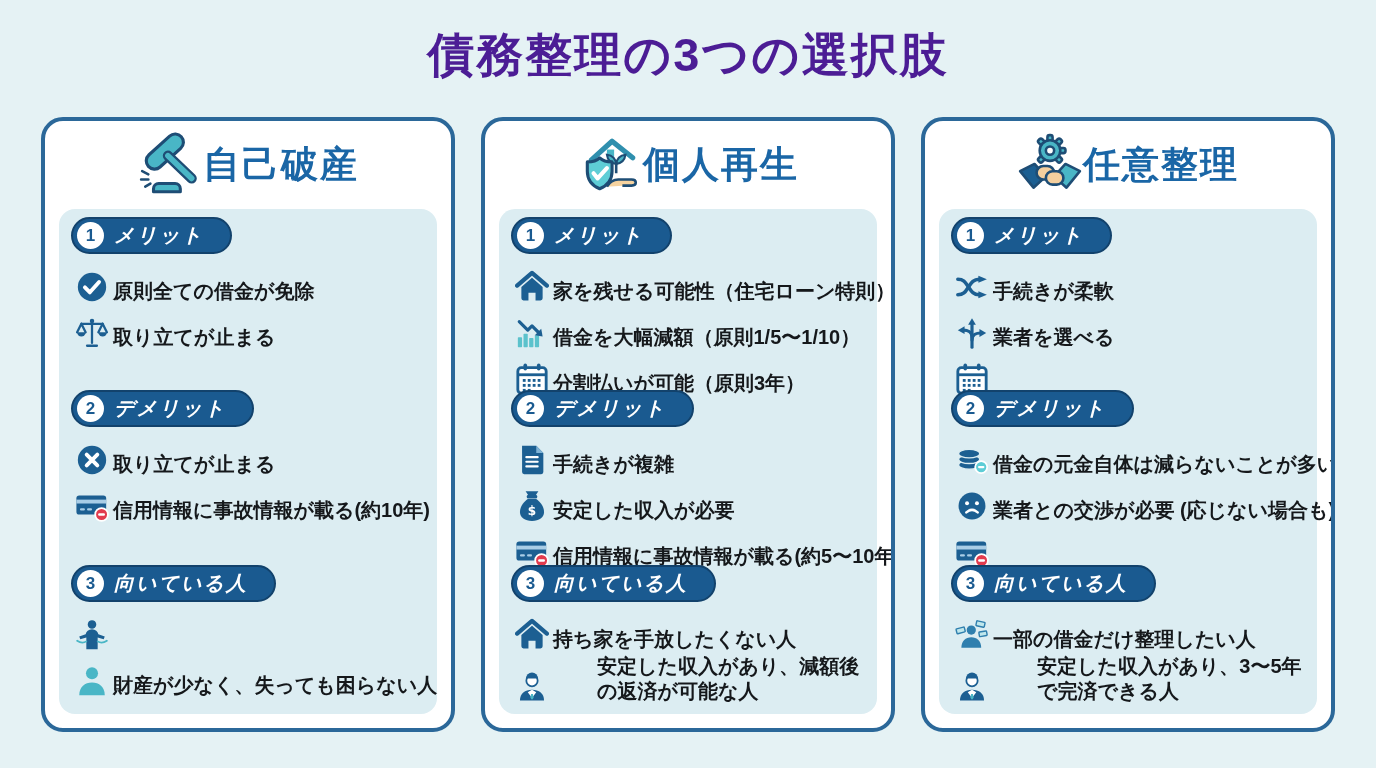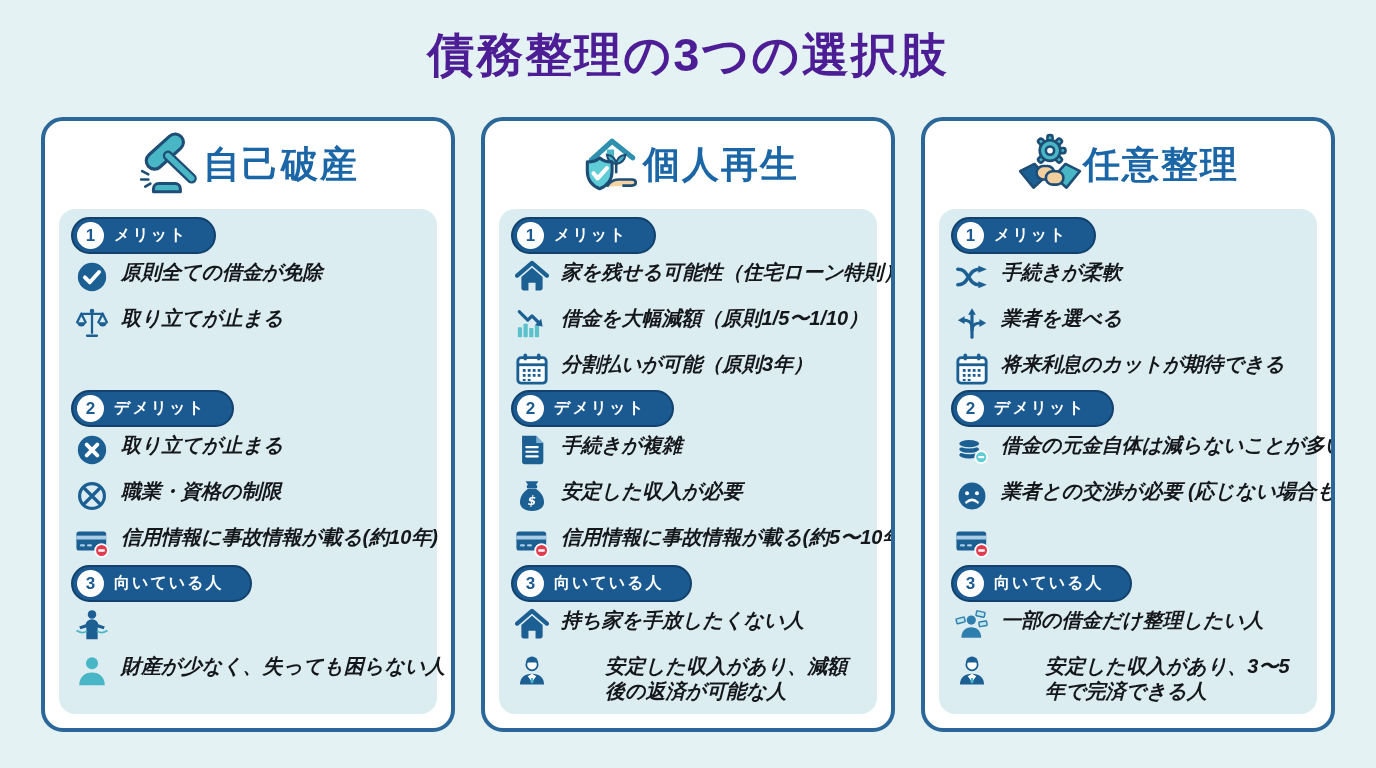--- a/index.html
+++ b/index.html
@@ -55,26 +55,26 @@
     padding:3px 26px 3px 4px;
     margin:2px 0 5px 2px;
   }
   .badge{
     width:27px;height:27px;border-radius:50%;
     background:#ffffff;color:#1a5a90;
     font-size:17px;font-weight:800;
     display:flex;align-items:center;justify-content:center;flex:none;
   }
   .pill-label{
-    color:#ffffff;font-size:16px;font-weight:800;letter-spacing:2px;
-    line-height:1;padding-bottom:2px;
+    color:#ffffff;font-size:20px;font-weight:800;letter-spacing:2px;
+    line-height:1;padding-bottom:2px;font-style:italic;
   }
   .row{
-    display:flex;align-items:flex-start;gap:12px;
-    min-height:44px;padding:1px 0 1px 6px;font-style:italic;
+    display:flex;align-items:flex-end;gap:4px;
+    min-height:44px;padding:1px 0 1px 6px;
   }
   .icon{width:34px;height:34px;display:block;flex:none;}
   .icon svg{width:100%;height:100%;display:block;}
   .row-text{
     font-size:20px;font-weight:700;color:#15181b;
     white-space:nowrap;line-height:1.25;
   }
   .row-text.wrap{white-space:normal;margin-left:44px;}
 </style>
 </head>
@@ -137,29 +137,20 @@
           <span class="pill-label">デメリット</span>
         </div>
         <div class="row">
           <span class="icon">
               <svg viewBox="0 0 48 48">
                 <circle cx="24" cy="24" r="20" fill="#1c5f92"></circle>
                 <path d="M16.5 16.5 L31.5 31.5 M31.5 16.5 L16.5 31.5" stroke="#fff" stroke-width="5.5" stroke-linecap="round"></path>
               </svg>
             </span>
           <span class="row-text">取り立てが止まる</span>
-        </div>
-        <div class="row">
-          <span class="icon">
-              <svg viewBox="0 0 48 48" fill="none" stroke="#1c5f92" stroke-width="4.5">
-                <circle cx="24" cy="24" r="17.5"></circle>
-                <path d="M12 12 L36 36 M36 12 L12 36"></path>
-              </svg>
-            </span>
-          <span class="row-text">職業・資格の制限</span>
         </div>
         <div class="row">
           <span class="icon">
               <svg viewBox="0 0 48 48">
                 <rect x="2" y="9" width="42" height="27" rx="4" fill="#1c5f92"></rect>
                 <rect x="2" y="15" width="42" height="5.5" fill="#a9cde6"></rect>
                 <rect x="7" y="27" width="7" height="3.5" rx="1.5" fill="#a9cde6"></rect>
                 <rect x="17" y="27" width="7" height="3.5" rx="1.5" fill="#a9cde6"></rect>
                 <circle cx="37.5" cy="36" r="9" fill="#e23b4e" stroke="#fff" stroke-width="2.5"></circle>
                 <rect x="32.7" y="34.3" width="9.6" height="3.4" rx="1.7" fill="#fff"></rect>
@@ -414,21 +405,20 @@
                   <rect x="32" y="24" width="4" height="4"></rect>
                   <rect x="11" y="31" width="4" height="4"></rect>
                   <rect x="18" y="31" width="4" height="4"></rect>
                   <rect x="25" y="31" width="4" height="4"></rect>
                   <rect x="32" y="31" width="4" height="4"></rect>
                   <rect x="11" y="38" width="4" height="3"></rect>
                   <rect x="18" y="38" width="4" height="3"></rect>
                 </g>
               </svg>
             </span>
-          <span class="row-text">将来利息のカットが期待できる</span>
         </div>
       </div>
       <div class="section s2">
         <div class="pill">
           <span class="badge">2</span>
           <span class="pill-label">デメリット</span>
         </div>
         <div class="row">
           <span class="icon">
               <svg viewBox="0 0 48 48">

